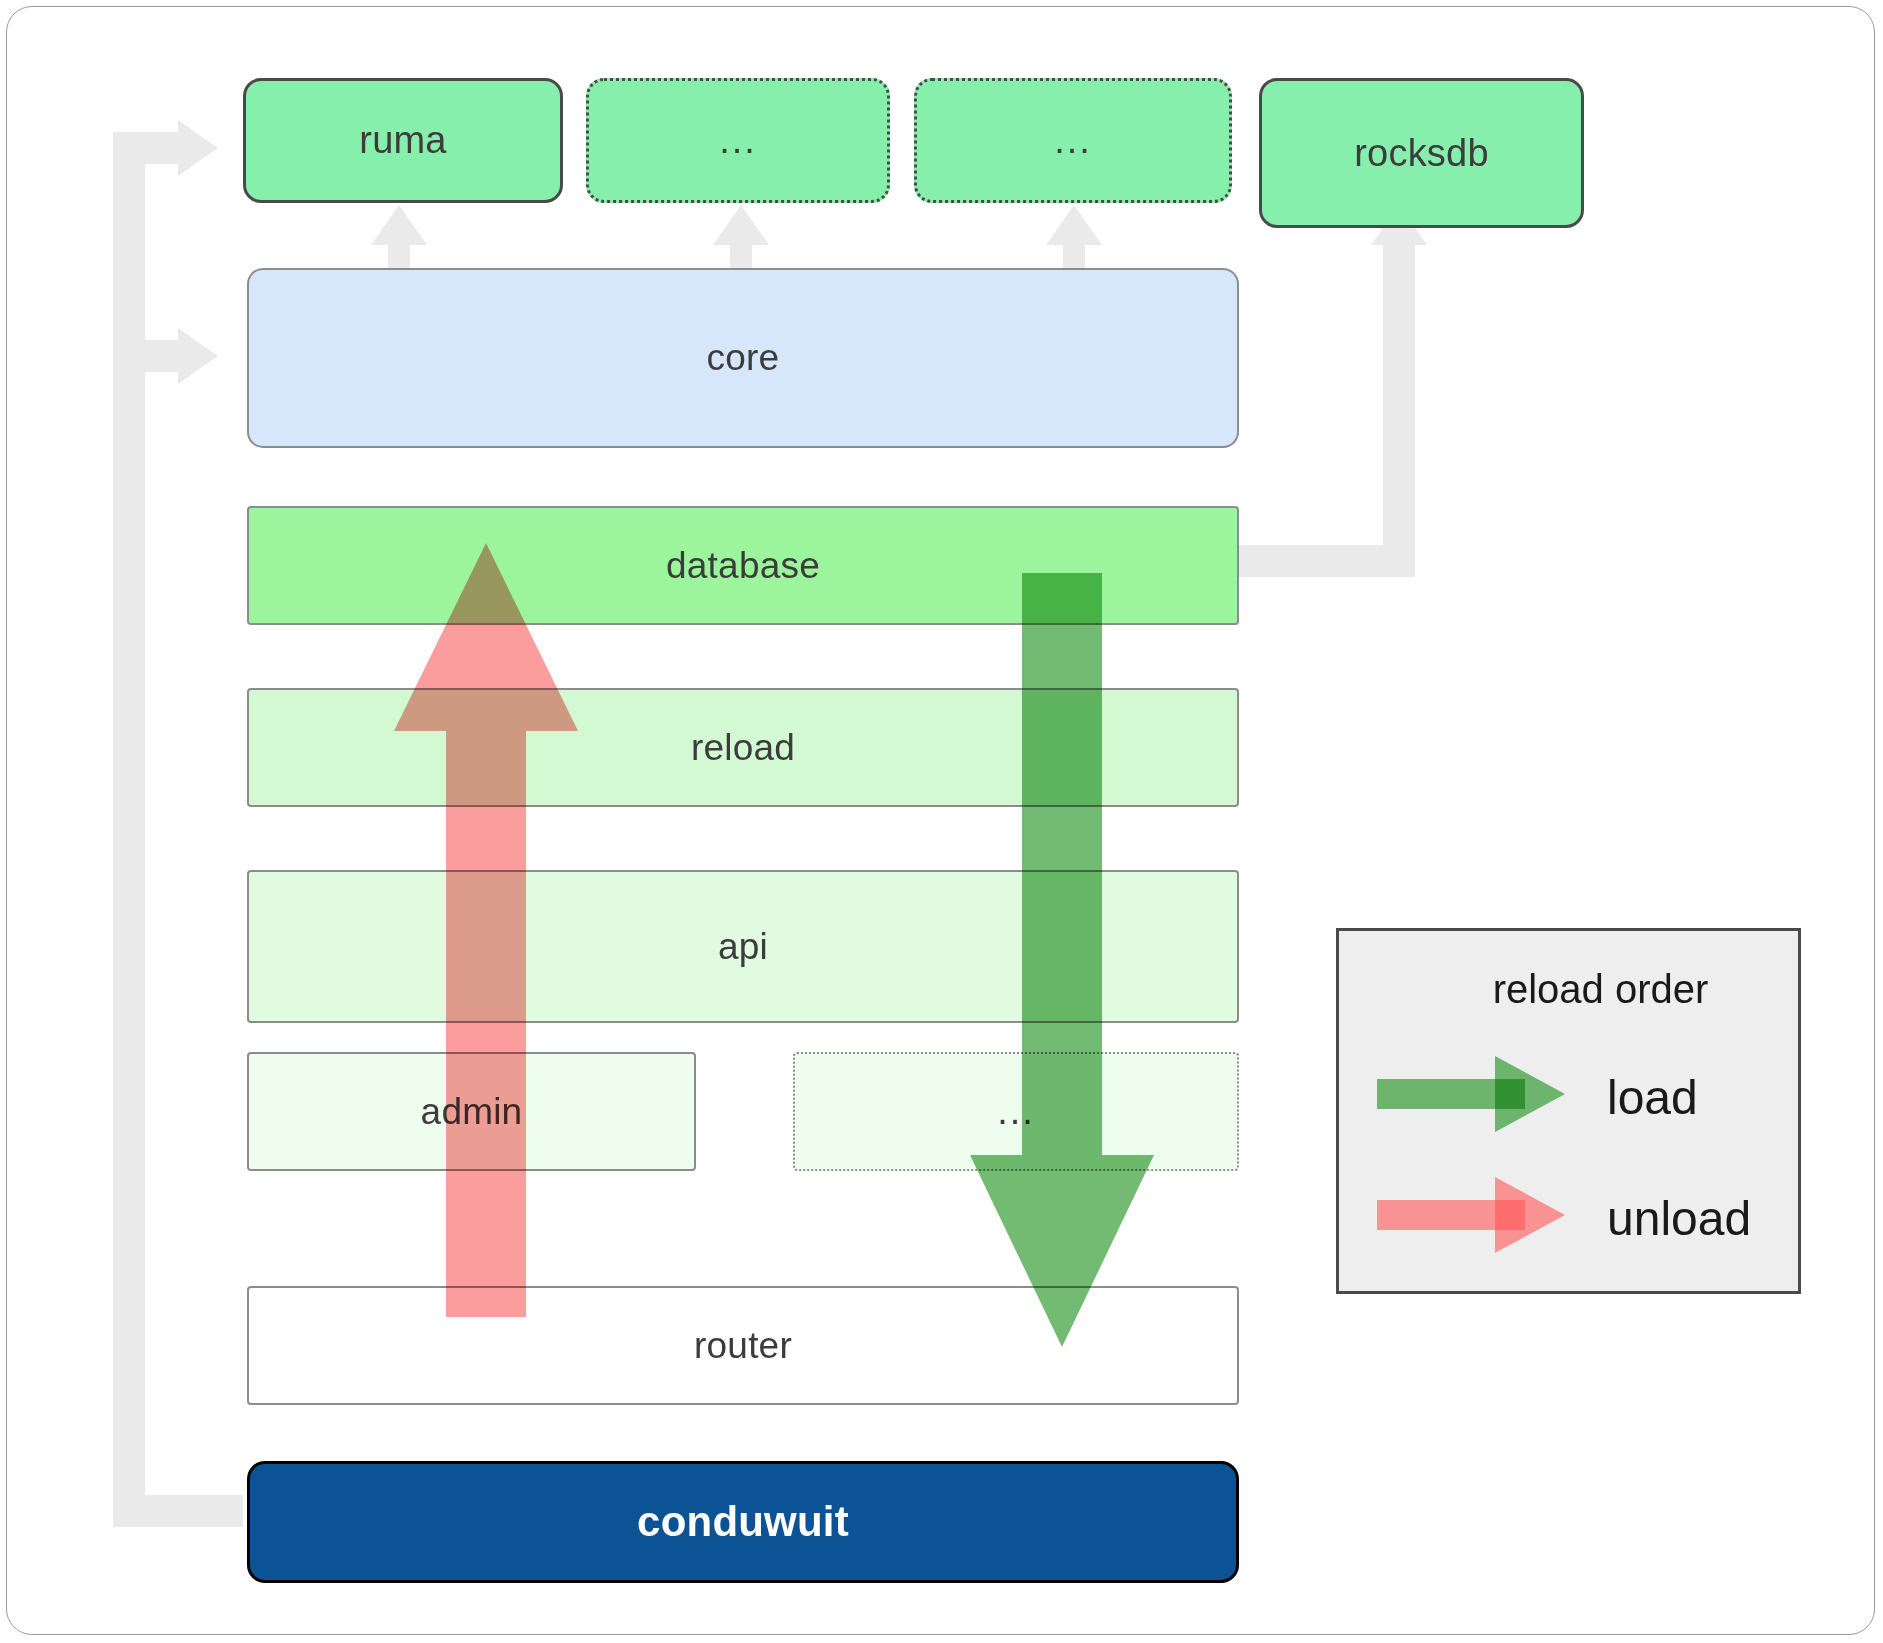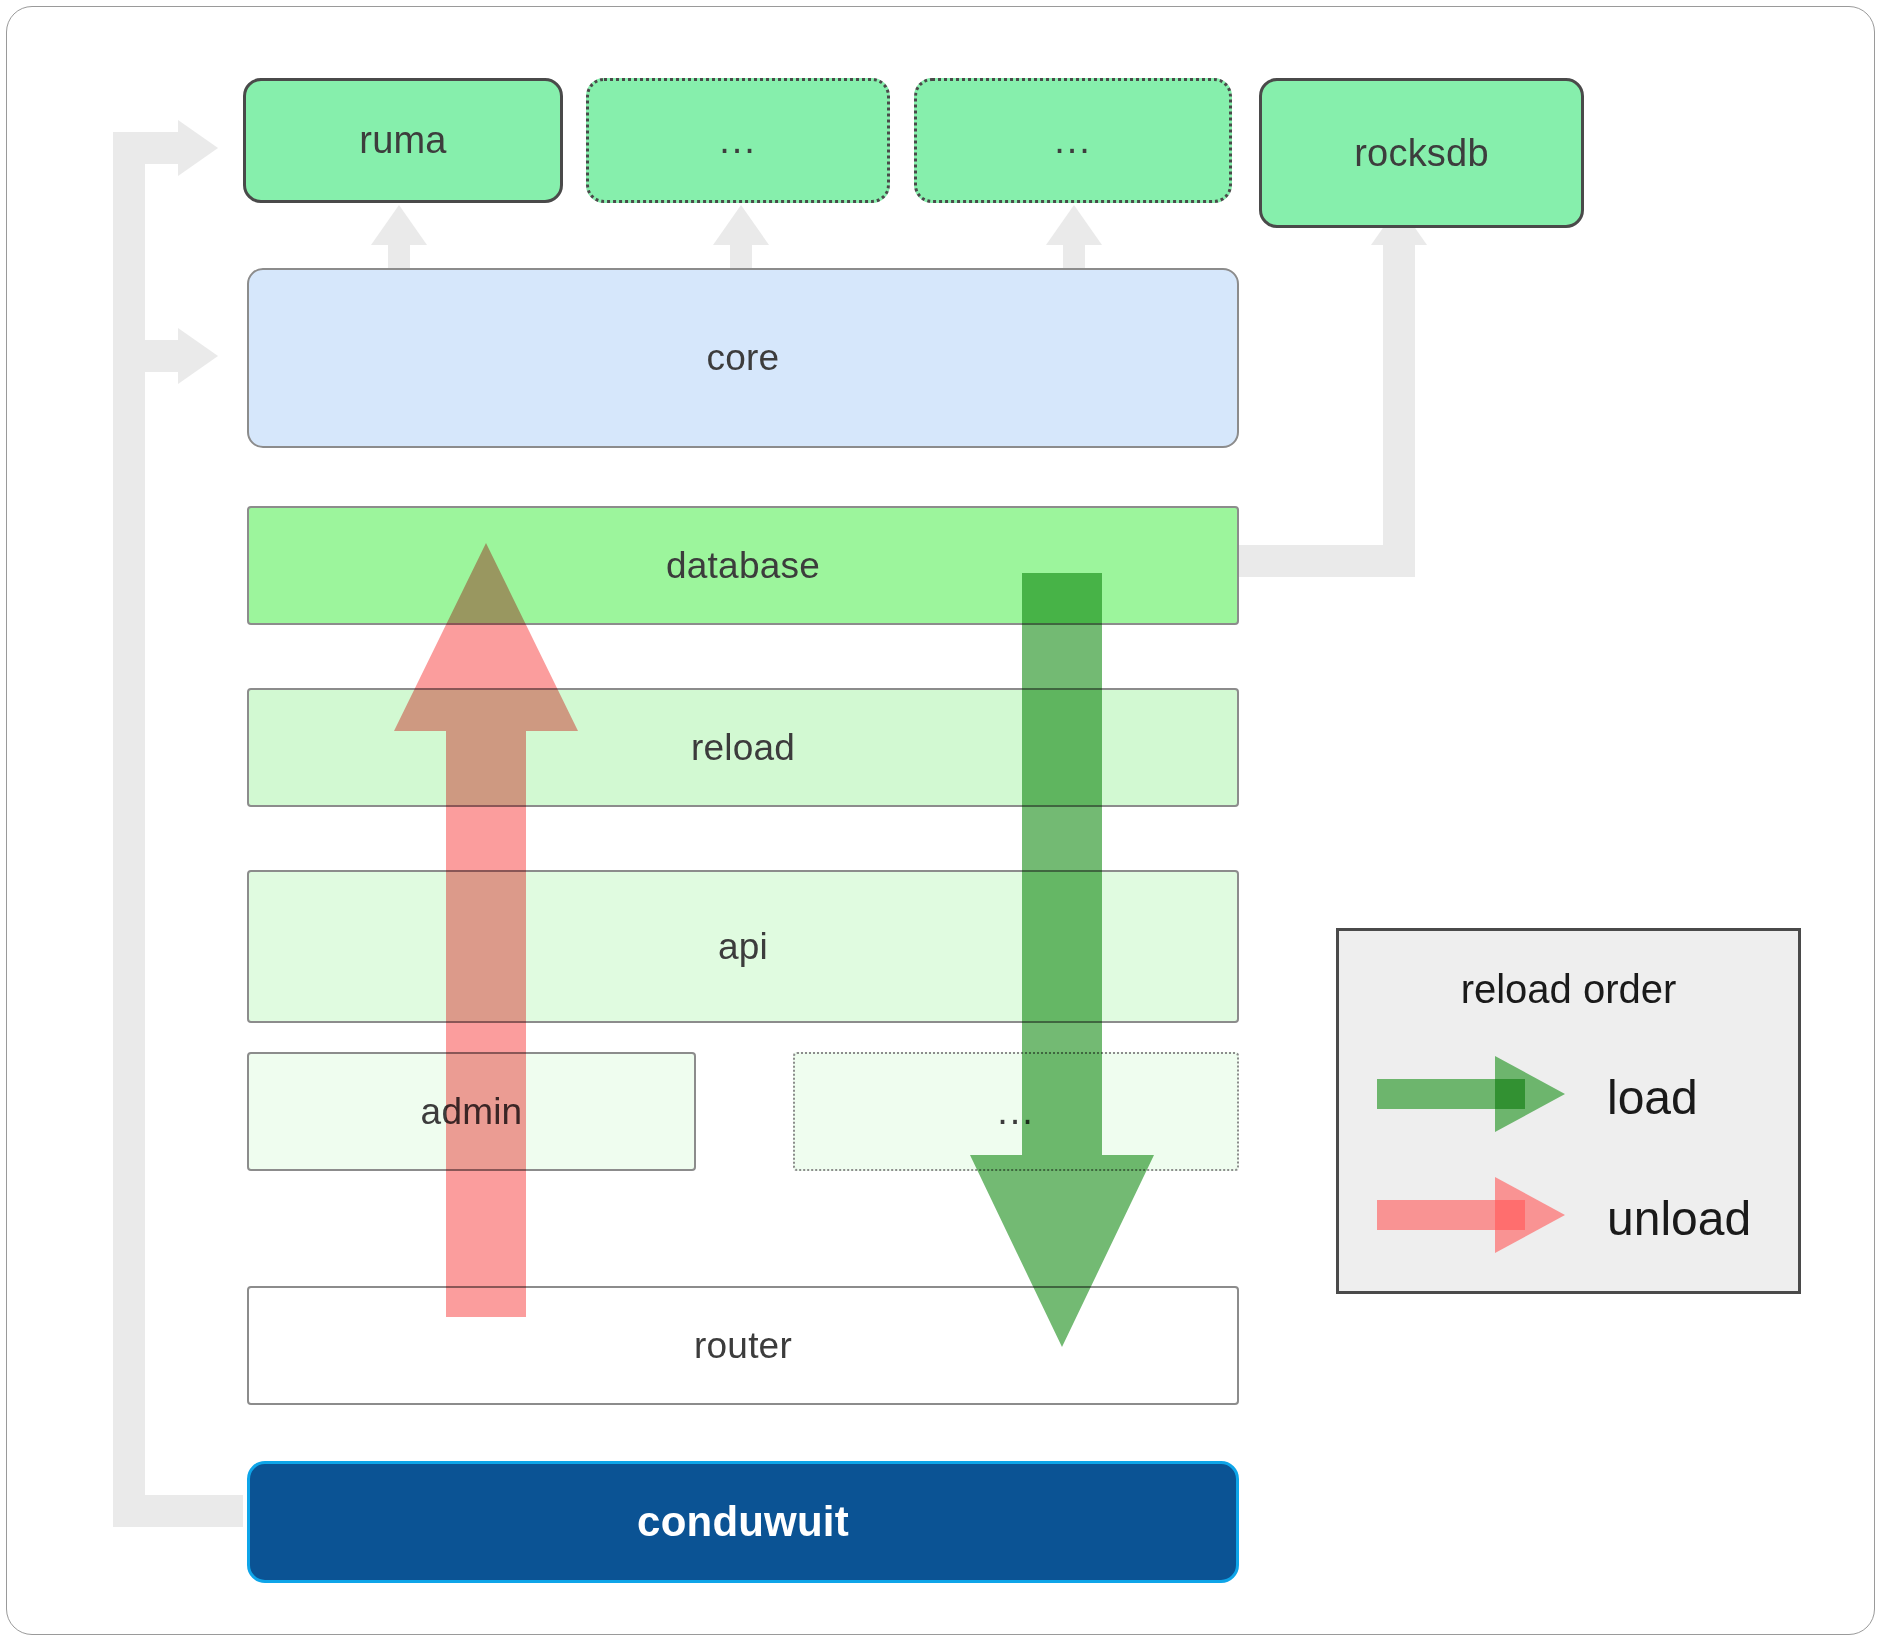--- a/index.html
+++ b/index.html
@@ -76,21 +76,21 @@
   .layer.l-database { background: #9cf59c; }
   .layer.l-service  { background: #d2f9d2; }
   .layer.l-api      { background: #e0fbe0; }
   .layer.l-admin    { background: #effdef; }
   .layer.l-dots     { background: #effdef; border: 2px dotted #8c8c8c; }
   .layer.l-router   { background: #ffffff; }
 
   
   .conduwuit {
     background: #0b5394;
-    border: 3px solid #0ea5e9;
+    border: 3px solid #000000;
     border-radius: 18px;
     color: #ffffff;
     font-size: 42px;
     font-weight: 700;
   }
 
   
   .conn {
     position: absolute;
     background: #eaeaea;
@@ -222,21 +222,21 @@
       <polygon points="100,8 192,196 140,196 140,782 60,782 60,196 8,196" fill="#fa8282" fill-opacity="0.78"></polygon>
     </svg>
   </div>
 
   <div class="flow" style="left:962px; top:565px; width:200px; height:790px;">
     <svg width="200" height="790" viewBox="0 0 200 790" xmlns="http://www.w3.org/2000/svg">
       <polygon points="60,8 140,8 140,590 192,590 100,782 8,590 60,590" fill="#4ca64c" fill-opacity="0.78"></polygon>
     </svg>
   </div>
 
-  <div class="legend" style="left:1336px; top:928px; width:465px; height:366px;">
+  <div class="legend" style="left:1336px; top:928px; width:465px; height:366px;padding-left:32px;">
     <div class="legend-title" style="top:36px;">reload order</div>
 
     <div class="legend-arrow" style="left:38px; top:123px; width:190px; height:80px;">
       <svg width="190" height="80" viewBox="0 0 190 80" xmlns="http://www.w3.org/2000/svg">
         <polygon points="0,25 118,25 118,2 188,40 118,78 118,55 0,55" fill="#4ca64c" fill-opacity="0.8"></polygon>
         <rect x="118" y="25" width="30" height="30" fill="#2f8f2f" fill-opacity="0.95"></rect>
       </svg>
     </div>
     <div class="legend-label" style="left:268px; top:139px;">load</div>
 

